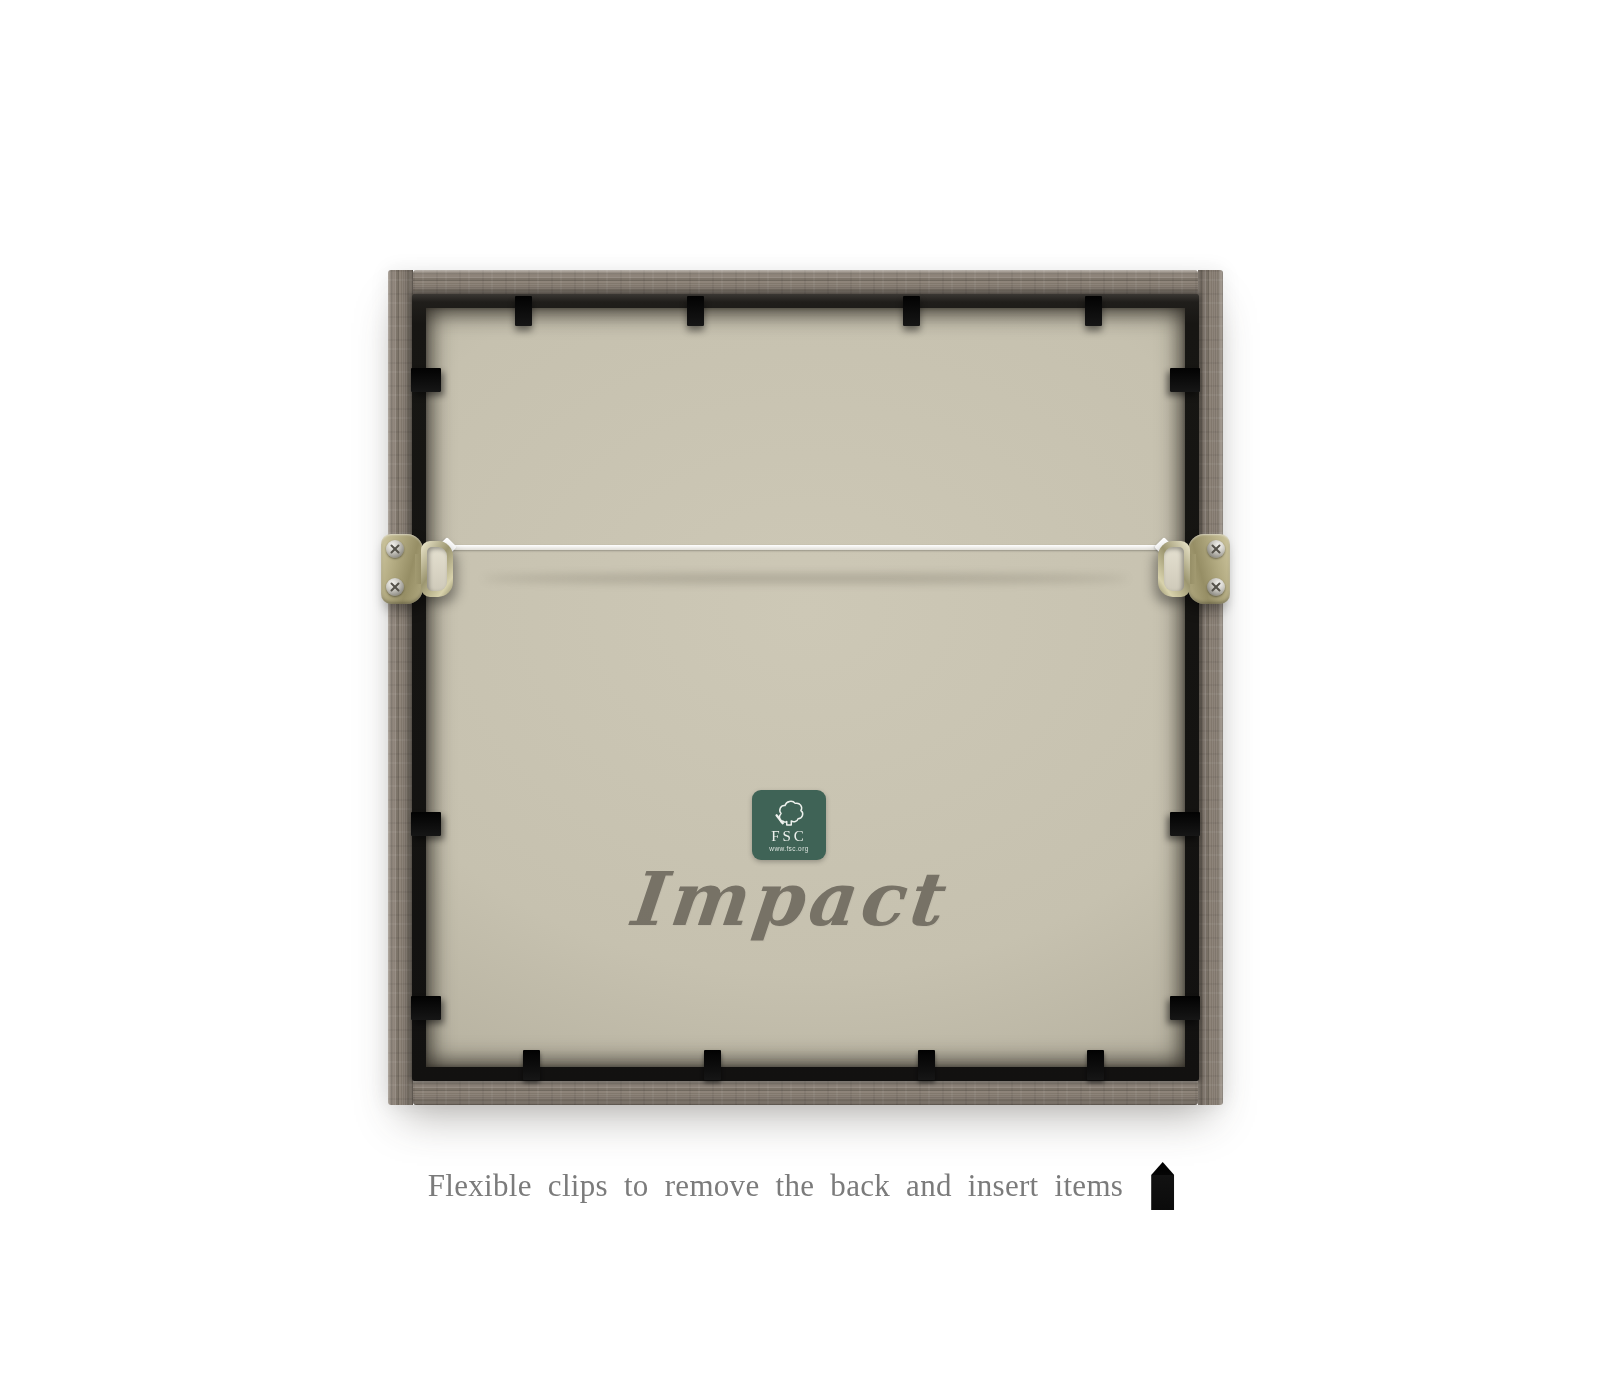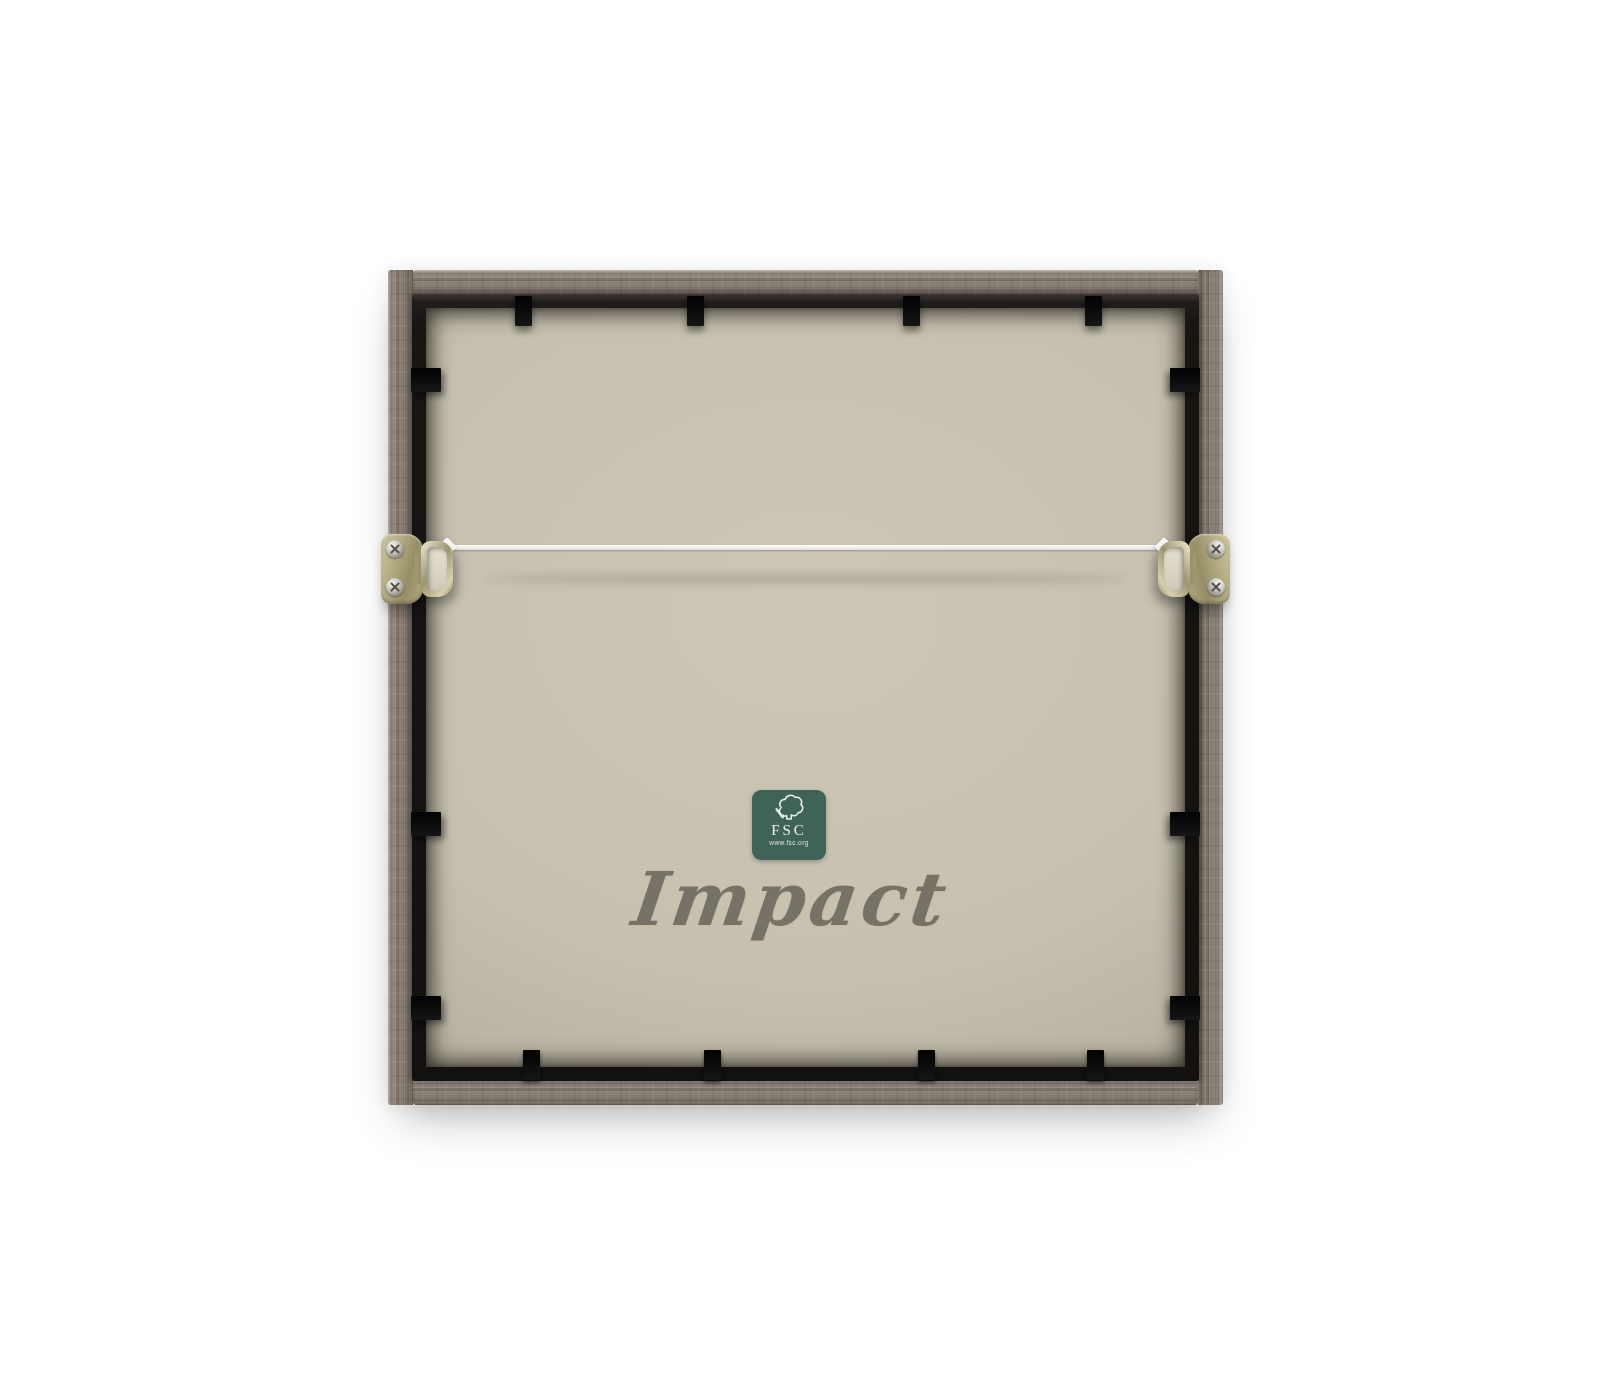--- a/index.html
+++ b/index.html
@@ -100,21 +100,21 @@
     border-radius:9px 15px 15px 9px;
     background:linear-gradient(125deg,#efead0,#9c9670 45%,#d8d2ac 80%,#8f8a66);}
   .dring::after{content:"";position:absolute;inset:6px;border-radius:5px 9px 9px 5px;
     background:linear-gradient(180deg,#e4e0d0,#cfcaba);
     box-shadow:inset 2px 2px 4px rgba(0,0,0,.35);}
 
   
   .fsc{position:absolute;left:364px;top:520px;width:74px;height:70px;border-radius:9px;
     background:var(--fsc-green,#3f6356);
     box-shadow:0 2px 5px rgba(0,0,0,.25);
-    display:flex;flex-direction:column;align-items:center;
+    display:flex;flex-direction:column;align-items:center;justify-content:center;
     color:#edf1ed;}
   .fsc svg{display:block;margin-top:2px;}
   .fsc-acronym{font-family:"Liberation Serif",serif;font-size:15px;letter-spacing:3px;
     line-height:1;margin-top:1px;}
   .fsc-site{font-family:"Liberation Sans",sans-serif;font-size:6.5px;letter-spacing:.4px;
     line-height:1.4;opacity:.9;}
 
   
   .impact{position:absolute;left:0;right:0;top:592px;text-align:center;
     font-family:"DejaVu Serif",serif;font-style:italic;font-weight:700;
@@ -190,14 +190,18 @@
         <path d="M8 30 L19 44" fill="none" stroke="#edf1ed" stroke-width="4" stroke-linecap="round"></path>
         <path d="M19 44 C13 40 11 32 16 27 C11 21 15 12 23 13 C25 5 36 3 41 9 C49 7 55 15 51 22 C57 26 54 36 46 36 C45 41 38 43 34 40 L34 47 L26 47 L26 41 C24 43 20 42 19 40" fill="none" stroke="#edf1ed" stroke-width="2.6" stroke-linejoin="round" stroke-linecap="round"></path>
       </svg>
       <div class="fsc-acronym">FSC</div>
       <div class="fsc-site">www.fsc.org</div>
     </div>
 
     <div class="impact">Impact</div>
   </div>
 
+  <div class="caption-row">
+    <div class="caption-text">Flexible clips to remove the back and insert items</div>
+    <div class="clip-icon"></div>
+  </div>
 
 </div>
 
 </body></html>

